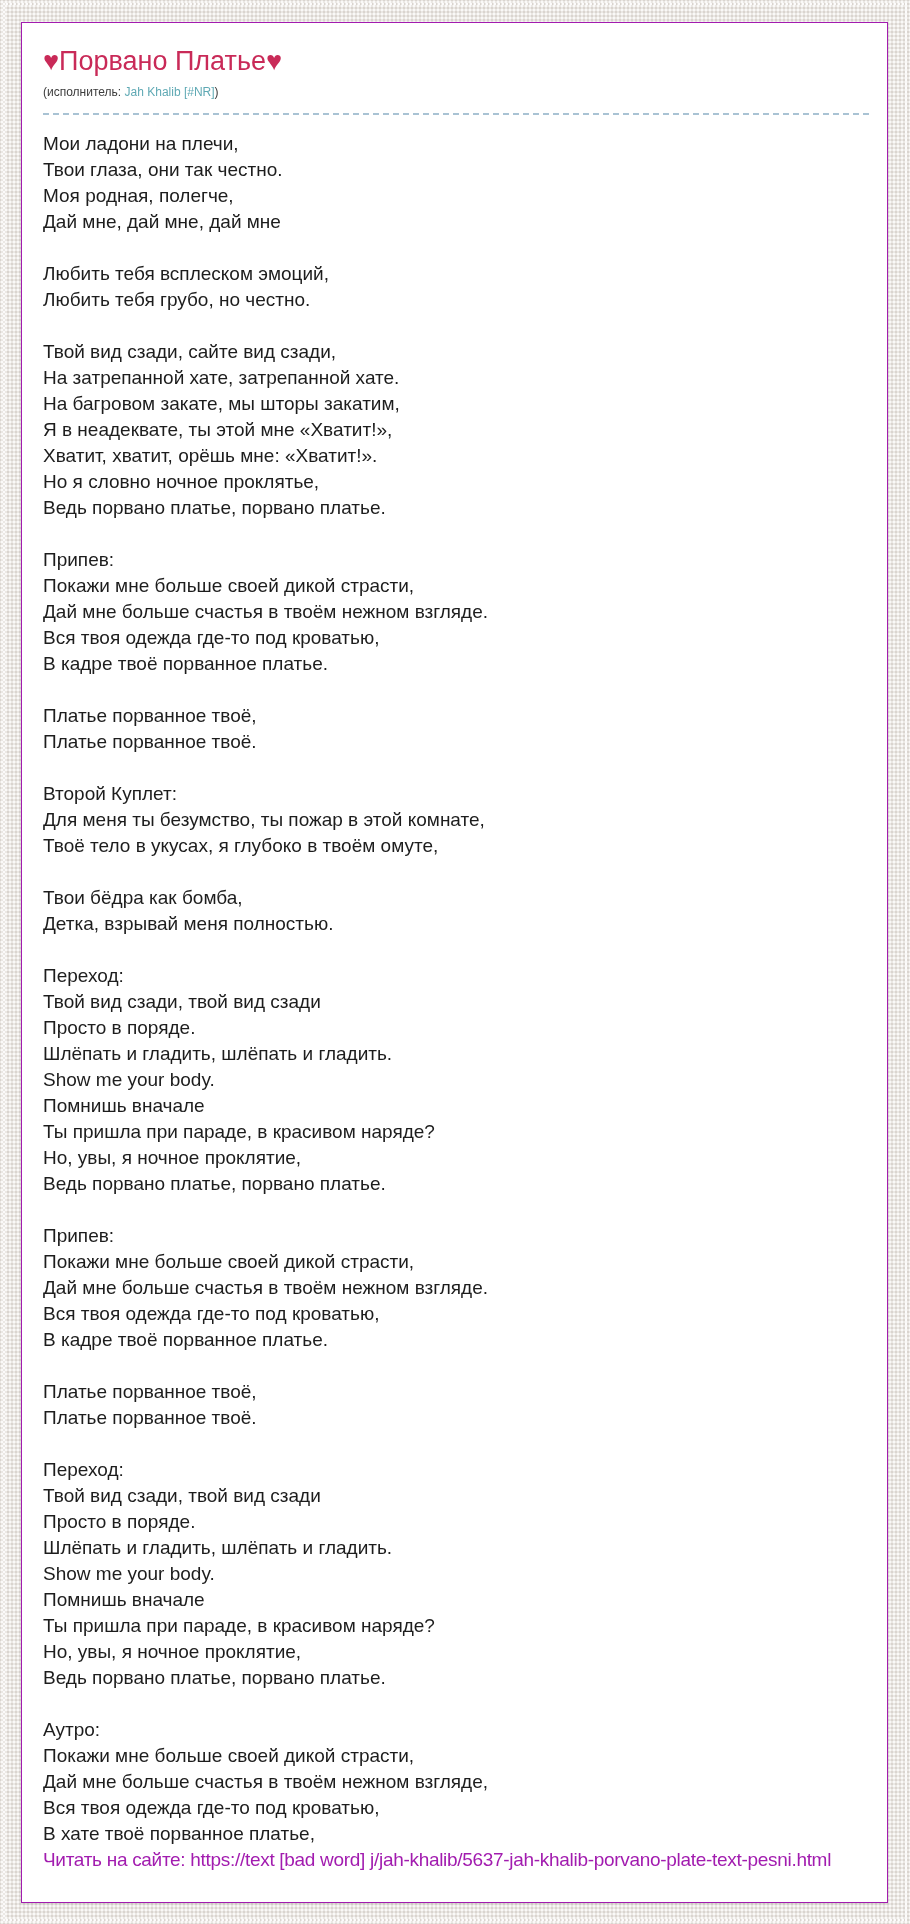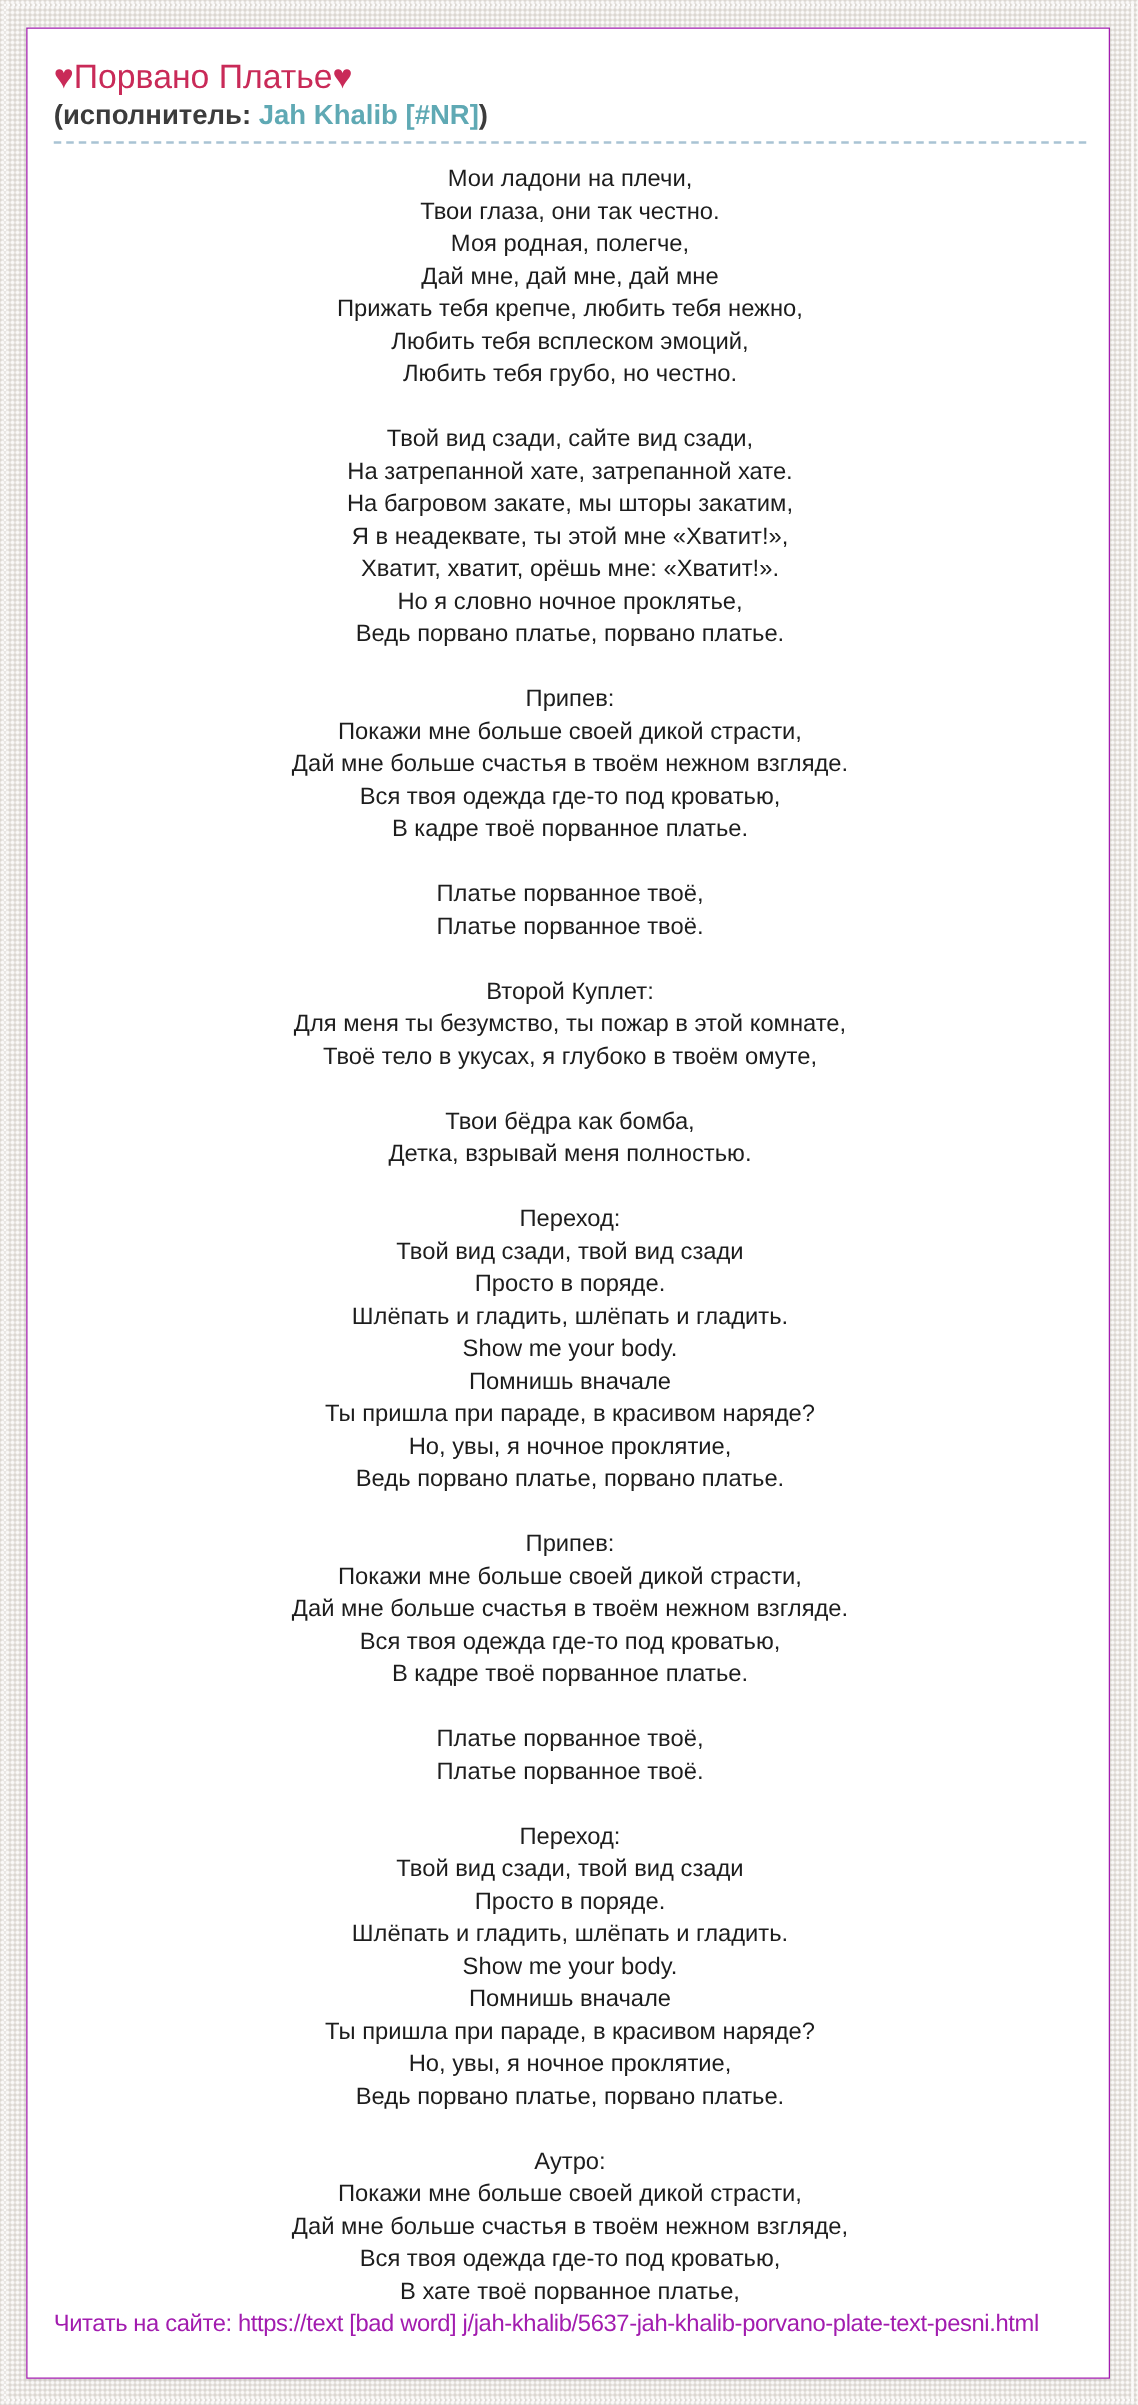--- a/index.html
+++ b/index.html
@@ -33,42 +33,41 @@
     padding: 22px 18px 0 21px;
   }
   h1.title {
     margin: 0 0 4px 0;
     font-size: 27px;
     line-height: 32px;
     font-weight: 400;
     color: var(--title-color, #c92a58);
   }
   .artist {
-    font-size: 22px;
+    font-size: 12px;
     line-height: 22px;
     color: #3c3c3c;
-    font-weight: bold;
   }
   .artist-link {
     color: var(--link-color, #5fa9b4);
     text-decoration: none;
     cursor: pointer;
   }
   .sep {
     height: 0;
     border-bottom: 2px dashed var(--sep-color, #a9c3d4);
     margin-top: 10px;
   }
   .lyrics {
     margin-top: 16px;
     font-size: 19px;
     line-height: 26px;
     color: #1d1d1d;
   }
-  .lyrics p { margin: 0 0 26px 0; text-align: center; }
+  .lyrics p { margin: 0 0 26px 0; }
   .lyrics p:last-child { margin-bottom: 0; }
   .site-line {
     display: inline-block;
     white-space: nowrap;
     background: var(--card-bg, #ffffff);
     font-size: 19px;
     line-height: 26px;
     color: #a21caf;
     letter-spacing: -0.3px;
   }
@@ -79,21 +78,21 @@
 <div class="stitch"></div>
 
 <div class="card">
   <h1 class="title">♥Порвано Платье♥</h1>
   <div class="artist">
     <span>(исполнитель:</span>
     <a class="artist-link">Jah Khalib [#NR]</a><span>)</span>
   </div>
   <div class="sep"></div>
   <div class="lyrics">
-      <p><span>Мои ладони на плечи,</span><br><span>Твои глаза, они так честно.</span><br><span>Моя родная, полегче,</span><br><span>Дай мне, дай мне, дай мне</span><br><span>Прижать тебя крепче, любить тебя нежно,</span><br><span>Любить тебя всплеском эмоций,</span><br><span>Любить тебя грубо, но честно.</span></p>
+      <p><span>Мои ладони на плечи,</span><br><span>Твои глаза, они так честно.</span><br><span>Моя родная, полегче,</span><br><span>Дай мне, дай мне, дай мне</span><br><br><span>Любить тебя всплеском эмоций,</span><br><span>Любить тебя грубо, но честно.</span></p>
       <p><span>Твой вид сзади, сайте вид сзади,</span><br><span>На затрепанной хате, затрепанной хате.</span><br><span>На багровом закате, мы шторы закатим,</span><br><span>Я в неадеквате, ты этой мне «Хватит!»,</span><br><span>Хватит, хватит, орёшь мне: «Хватит!».</span><br><span>Но я словно ночное проклятье,</span><br><span>Ведь порвано платье, порвано платье.</span></p>
       <p><span>Припев:</span><br><span>Покажи мне больше своей дикой страсти,</span><br><span>Дай мне больше счастья в твоём нежном взгляде.</span><br><span>Вся твоя одежда где-то под кроватью,</span><br><span>В кадре твоё порванное платье.</span></p>
       <p><span>Платье порванное твоё,</span><br><span>Платье порванное твоё.</span></p>
       <p><span>Второй Куплет:</span><br><span>Для меня ты безумство, ты пожар в этой комнате,</span><br><span>Твоё тело в укусах, я глубоко в твоём омуте,</span><br><br><span>Твои бёдра как бомба,</span><br><span>Детка, взрывай меня полностью.</span></p>
       <p><span>Переход:</span><br><span>Твой вид сзади, твой вид сзади</span><br><span>Просто в поряде.</span><br><span>Шлёпать и гладить, шлёпать и гладить.</span><br><span>Show me your body.</span><br><span>Помнишь вначале</span><br><span>Ты пришла при параде, в красивом наряде?</span><br><span>Но, увы, я ночное проклятие,</span><br><span>Ведь порвано платье, порвано платье.</span></p>
       <p><span>Припев:</span><br><span>Покажи мне больше своей дикой страсти,</span><br><span>Дай мне больше счастья в твоём нежном взгляде.</span><br><span>Вся твоя одежда где-то под кроватью,</span><br><span>В кадре твоё порванное платье.</span></p>
       <p><span>Платье порванное твоё,</span><br><span>Платье порванное твоё.</span></p>
       <p><span>Переход:</span><br><span>Твой вид сзади, твой вид сзади</span><br><span>Просто в поряде.</span><br><span>Шлёпать и гладить, шлёпать и гладить.</span><br><span>Show me your body.</span><br><span>Помнишь вначале</span><br><span>Ты пришла при параде, в красивом наряде?</span><br><span>Но, увы, я ночное проклятие,</span><br><span>Ведь порвано платье, порвано платье.</span></p>
       <p><span>Аутро:</span><br><span>Покажи мне больше своей дикой страсти,</span><br><span>Дай мне больше счастья в твоём нежном взгляде,</span><br><span>Вся твоя одежда где-то под кроватью,</span><br><span>В хате твоё порванное платье,</span><br></p>
     </div>

